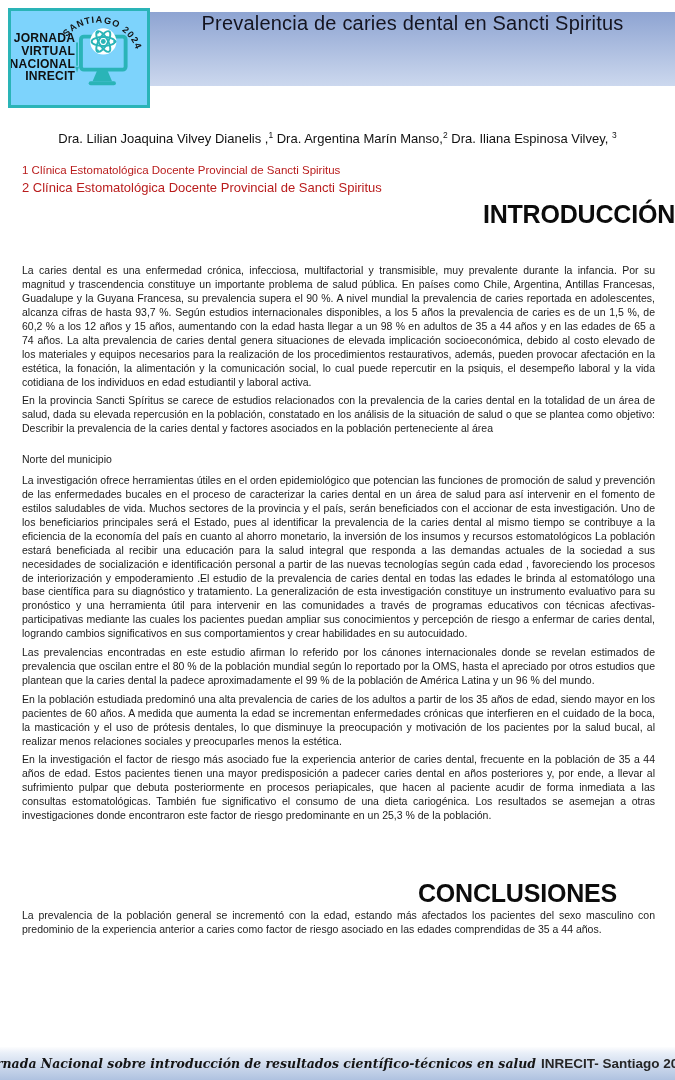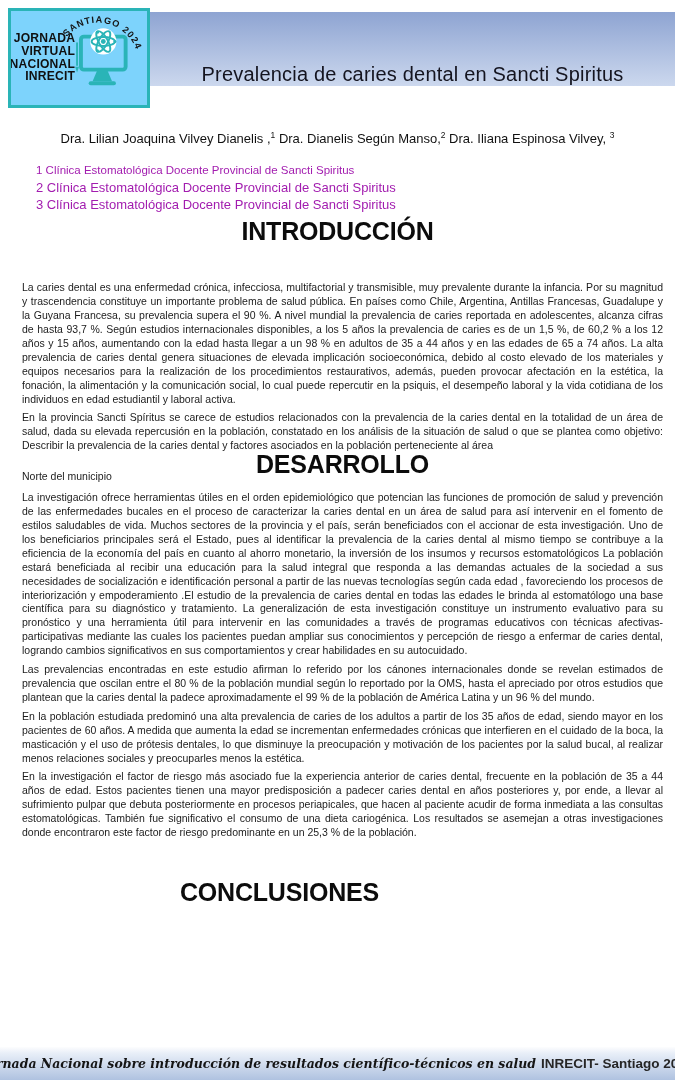--- a/index.html
+++ b/index.html
@@ -13,43 +13,43 @@
 
   
   .header{display:flex;align-items:flex-start;padding:8px 0 0 8px;}
   .logo-box{flex:0 0 142px;height:100px;border:3px solid var(--teal,#2ab4b7);background:#7dd3fc;position:relative;z-index:2;}
   .logo-box svg{display:block;width:100%;height:100%;}
   .logo-line{font-family:"Liberation Sans",sans-serif;font-weight:bold;font-size:12.5px;fill:#101010;letter-spacing:.2px;}
   .arc-text{font-family:"Liberation Sans",sans-serif;font-weight:bold;font-size:9.5px;fill:#151515;letter-spacing:1.1px;}
   .teal-stroke{stroke:var(--teal,#2ab4b7);fill:none;}
   .teal-fill{fill:var(--teal,#2ab4b7);}
   .title-bar{flex:1;height:74px;margin-top:4px;background:linear-gradient(180deg,var(--hdr-top,#8ea4d2) 0%,var(--hdr-bot,#ccd8ee) 100%);
-    display:flex;align-items:flex-end;justify-content:center;}
+    display:flex;align-items:flex-start;justify-content:center;}
   .poster-title{font-size:20px;color:#14141f;letter-spacing:.2px;}
 
   
   .authors{margin-top:22px;text-align:center;font-size:13px;color:#111;}
   .authors sup{font-size:.65em;}
-  .affiliations{margin:16px 0 0 36px;color:#a21caf;}
+  .affiliations{margin:16px 0 0 22px;color:#b91c1c;}
   .affil{font-size:13px;line-height:17px;}
   .affil-1{font-size:11.5px;}
 
   
-  .sec-heading{font-size:25px;font-weight:bold;text-align:center;line-height:1.12;color:#0c0c0c;letter-spacing:-.2px;}
+  .sec-heading{font-size:25px;font-weight:bold;text-align:right;line-height:1.12;color:#0c0c0c;letter-spacing:-.2px;}
   .intro-heading{margin-top:4px;margin-bottom:3px;}
   .conclusions-heading{transform:translateX(-58px);margin-bottom:2px;}
 
   
-  .body-text{padding:0 12px 0 22px;font-size:10.5px;line-height:13.9px;text-align:justify;margin-top:36px;}
+  .body-text{padding:0 20px 0 22px;font-size:10.5px;line-height:13.9px;text-align:justify;margin-top:36px;}
   .body-text p{margin:0 0 5px 0;}
   .heading-row{position:relative;min-height:32px;margin-bottom:6px;}
   .heading-row .lastline{position:absolute;left:0;top:17px;}
   .heading-row .sec-heading{position:absolute;left:0;right:0;top:-3px;}
 
-  .conclusions{margin-top:38px;}
+  .conclusions{margin-top:56px;}
   .conclusions .concl-text{padding:0 20px 0 22px;font-size:10.5px;line-height:13.9px;text-align:justify;}
 
   
   .footer{position:absolute;left:0;bottom:0;width:675px;height:33px;
     background:linear-gradient(180deg,#fdfdfe 0%,var(--ftr-top,#e9eff8) 18%,var(--ftr-bot,#afc2e0) 100%);
     display:flex;align-items:center;justify-content:center;gap:5px;white-space:nowrap;}
   .footer-script{font-family:"DejaVu Serif",serif;font-style:italic;font-weight:bold;font-size:12.5px;color:#151515;}
   .footer-bold{font-family:"Liberation Sans",sans-serif;font-weight:bold;font-size:13.5px;color:#262626;}
 </style>
 </head>
@@ -95,48 +95,47 @@
         </text>
       </svg>
     </div>
     <div class="title-bar">
       <div class="poster-title">Prevalencia de caries dental en Sancti Spiritus</div>
     </div>
   </div>
 
   <div class="authors">
     <span><span>Dra. Lilian Joaquina Vilvey Dianelis ,</span><sup>1</sup></span>
-    <span><span> Dra. Dianelis Según Manso,</span><sup>2</sup></span>
+    <span><span> Dra. Argentina Marín Manso,</span><sup>2</sup></span>
     <span><span> Dra. Iliana Espinosa Vilvey, </span><sup>3</sup></span>
   </div>
 
   <div class="affiliations">
     <div class="affil affil-1">1 Clínica Estomatológica Docente Provincial de Sancti Spiritus</div>
     <div class="affil">2 Clínica Estomatológica Docente Provincial de Sancti Spiritus</div>
-    <div class="affil">3 Clínica Estomatológica Docente Provincial de Sancti Spiritus</div>
   </div>
 
   <h1 class="sec-heading intro-heading">INTRODUCCIÓN</h1>
   <div class="body-text">
     <p>La caries dental es una enfermedad crónica, infecciosa, multifactorial y transmisible, muy prevalente durante la infancia. Por su magnitud y trascendencia constituye un importante problema de salud pública. En países como Chile, Argentina, Antillas Francesas, Guadalupe y la Guyana Francesa, su prevalencia supera el 90 %. A nivel mundial la prevalencia de caries reportada en adolescentes, alcanza cifras de hasta 93,7 %. Según estudios internacionales disponibles, a los 5 años la prevalencia de caries es de un 1,5 %, de 60,2 % a los 12 años y 15 años, aumentando con la edad hasta llegar a un 98 % en adultos de 35 a 44 años y en las edades de 65 a 74 años. La alta prevalencia de caries dental genera situaciones de elevada implicación socioeconómica, debido al costo elevado de los materiales y equipos necesarios para la realización de los procedimientos restaurativos, además, pueden provocar afectación en la estética, la fonación, la alimentación y la comunicación social, lo cual puede repercutir en la psiquis, el desempeño laboral y la vida cotidiana de los individuos en edad estudiantil y laboral activa.</p>
     <p style="margin-bottom:0;">En la provincia Sancti Spíritus se carece de estudios relacionados con la prevalencia de la caries dental en la totalidad de un área de salud, dada su elevada repercusión en la población, constatado en los análisis de la situación de salud o que se plantea como objetivo:  Describir la prevalencia de la caries dental y factores asociados en la población perteneciente al área</p>
 
     <div class="heading-row">
       <span class="lastline">Norte del municipio</span>
-      <h1 class="sec-heading">DESARROLLO</h1>
     </div>
 
     <p>La investigación ofrece herramientas útiles en el orden epidemiológico que potencian las funciones de promoción de salud y prevención de las enfermedades bucales en el proceso de caracterizar la caries dental en un área de salud para así intervenir en el fomento de estilos saludables de vida. Muchos sectores de la provincia y el país, serán beneficiados con el accionar de esta investigación. Uno de los beneficiarios principales será el Estado, pues al identificar la prevalencia de la caries dental al mismo tiempo se contribuye a la eficiencia de la economía del país en cuanto al ahorro monetario, la inversión de los insumos y recursos estomatológicos  La población estará beneficiada al recibir una educación para la salud integral que responda a las demandas actuales de la sociedad a sus necesidades de socialización e identificación personal a partir de las nuevas tecnologías según cada edad , favoreciendo los procesos de interiorización y empoderamiento .El estudio de la prevalencia de caries dental en todas las edades  le brinda al estomatólogo una base científica para su diagnóstico y tratamiento. La generalización de esta investigación constituye un instrumento evaluativo para su pronóstico y una herramienta útil para  intervenir en las comunidades a través de programas educativos con técnicas afectivas-participativas mediante las cuales los pacientes puedan ampliar sus conocimientos y percepción de riesgo a enfermar de caries dental, logrando cambios significativos en sus comportamientos y crear habilidades en su autocuidado.</p>
     <p>Las prevalencias encontradas en este estudio afirman lo referido por los cánones internacionales donde se revelan estimados de prevalencia que oscilan entre el 80 % de la población mundial según lo reportado por la OMS, hasta el apreciado por otros estudios que plantean que la caries dental la padece aproximadamente el 99 % de la población de América Latina y un 96 % del mundo.</p>
     <p>En la población estudiada predominó una alta prevalencia de caries de los adultos a partir de los 35 años de edad, siendo mayor en los pacientes de 60 años.  A medida que aumenta la edad se incrementan enfermedades crónicas que interfieren en el cuidado de la boca, la masticación y el uso de prótesis dentales, lo que disminuye la preocupación y motivación de los pacientes por la salud bucal, al realizar menos relaciones sociales y preocuparles menos la estética.</p>
     <p>En la investigación el factor de riesgo más asociado fue la experiencia anterior de caries dental, frecuente en la población de 35 a 44 años de edad. Estos pacientes tienen una mayor predisposición a padecer caries dental en años posteriores y, por ende, a llevar al sufrimiento pulpar que debuta posteriormente en procesos  periapicales, que hacen al paciente acudir de forma inmediata a las consultas estomatológicas. También fue significativo el consumo de una dieta cariogénica. Los resultados se asemejan a otras investigaciones  donde encontraron este factor de riesgo predominante en un 25,3 % de la población.</p>
   </div>
 
   <div class="conclusions">
     <h1 class="sec-heading conclusions-heading">CONCLUSIONES</h1>
+    <p class="concl-text">La prevalencia de la población general se incrementó con la edad, estando más afectados los pacientes del sexo masculino con predominio de la experiencia anterior a caries como factor de riesgo asociado en las edades comprendidas de 35 a 44 años.</p>
   </div>
 
   <div class="footer">
     <span class="footer-script">Jornada Nacional sobre introducción de resultados científico-técnicos en salud</span>
     <span class="footer-bold">INRECIT- Santiago 2024</span>
   </div>
 
 </div>
 
 </body></html>

